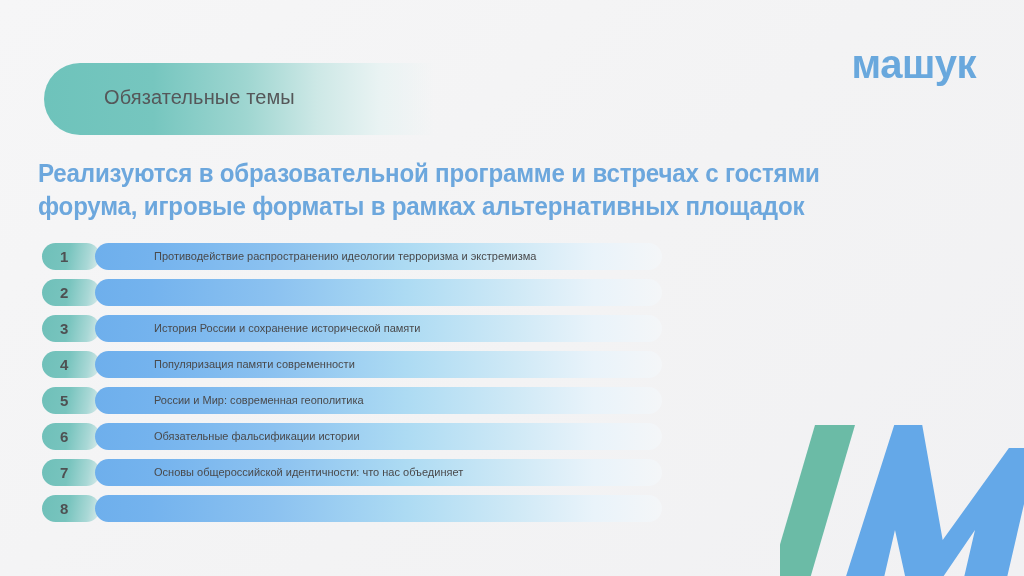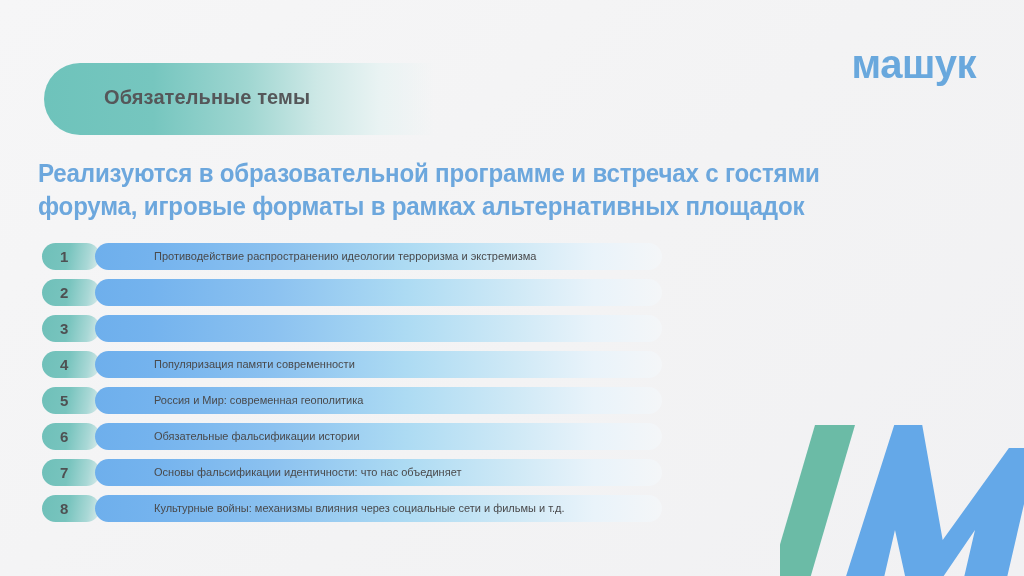--- a/index.html
+++ b/index.html
@@ -57,21 +57,21 @@
         #9fd6d1 52%,
         #cde8e6 70%,
         #e9f3f3 86%,
         rgba(244,244,245,0) 100%);
   }
   .header-pill-label {
     position: absolute;
     left: 104px;
     top: 86px;
     font-size: 20px;
-    font-weight: bold;
+    font-weight: normal;
     color: #555759;
     letter-spacing: 0.1px;
   }
 
   
   .subtitle {
     position: absolute;
     left: 38px;
     top: 157px;
     width: 900px;
@@ -175,51 +175,51 @@
     <div class="topic-row">
       <div class="topic-badge"></div>
       <div class="topic-bar"></div>
       <div class="topic-badge-num">2</div>
     </div>
 
     <div class="topic-row">
       <div class="topic-badge"></div>
       <div class="topic-bar"></div>
       <div class="topic-badge-num">3</div>
+      <div class="topic-text">История России и сохранение исторической памяти</div>
     </div>
 
     <div class="topic-row">
       <div class="topic-badge"></div>
       <div class="topic-bar"></div>
       <div class="topic-badge-num">4</div>
       <div class="topic-text">Популяризация памяти современности</div>
     </div>
 
     <div class="topic-row">
       <div class="topic-badge"></div>
       <div class="topic-bar"></div>
       <div class="topic-badge-num">5</div>
-      <div class="topic-text">Россия и Мир: современная геополитика</div>
+      <div class="topic-text">России и Мир: современная геополитика</div>
     </div>
 
     <div class="topic-row">
       <div class="topic-badge"></div>
       <div class="topic-bar"></div>
       <div class="topic-badge-num">6</div>
       <div class="topic-text">Обязательные фальсификации истории</div>
     </div>
 
     <div class="topic-row">
       <div class="topic-badge"></div>
       <div class="topic-bar"></div>
       <div class="topic-badge-num">7</div>
-      <div class="topic-text">Основы фальсификации идентичности: что нас объединяет</div>
+      <div class="topic-text">Основы общероссийской идентичности: что нас объединяет</div>
     </div>
 
     <div class="topic-row">
       <div class="topic-badge"></div>
       <div class="topic-bar"></div>
       <div class="topic-badge-num">8</div>
-      <div class="topic-text">Культурные войны: механизмы влияния через социальные сети и фильмы и т.д.</div>
     </div>
 
   </div>
 </div>
 
 </body></html>

